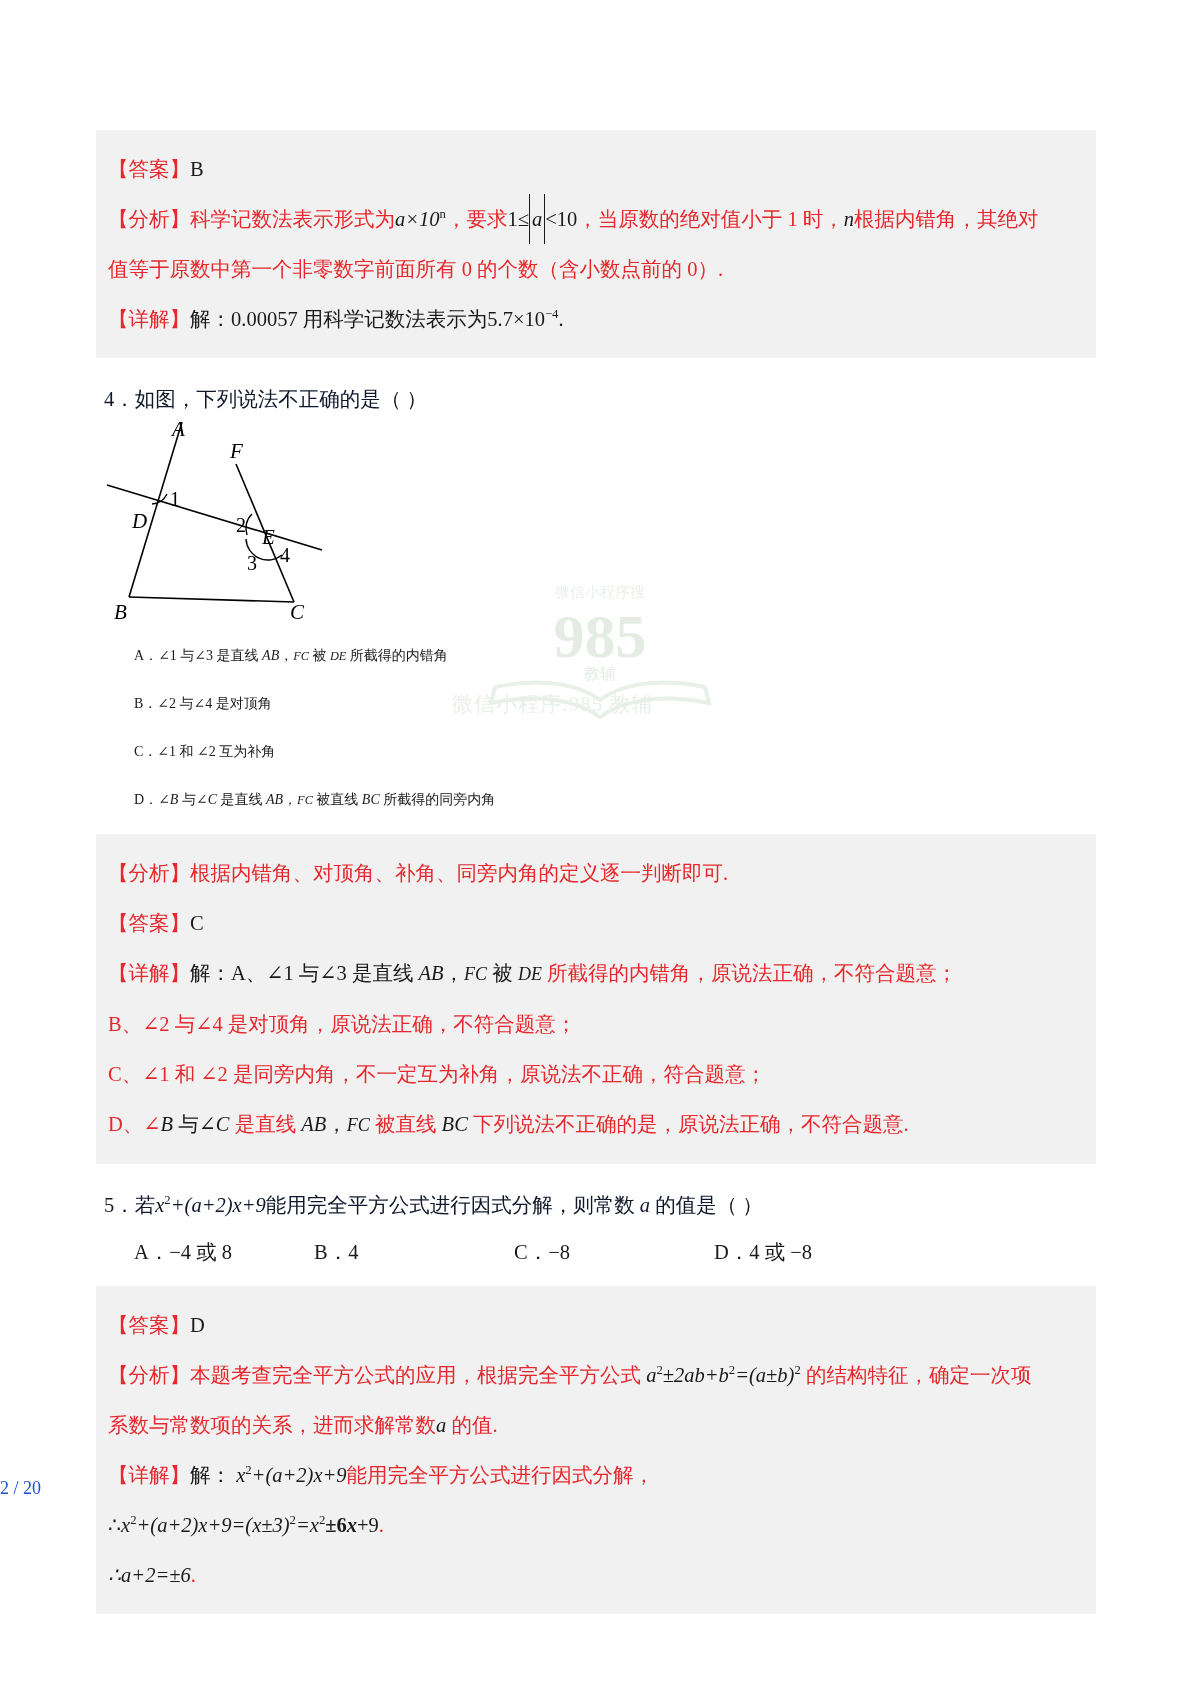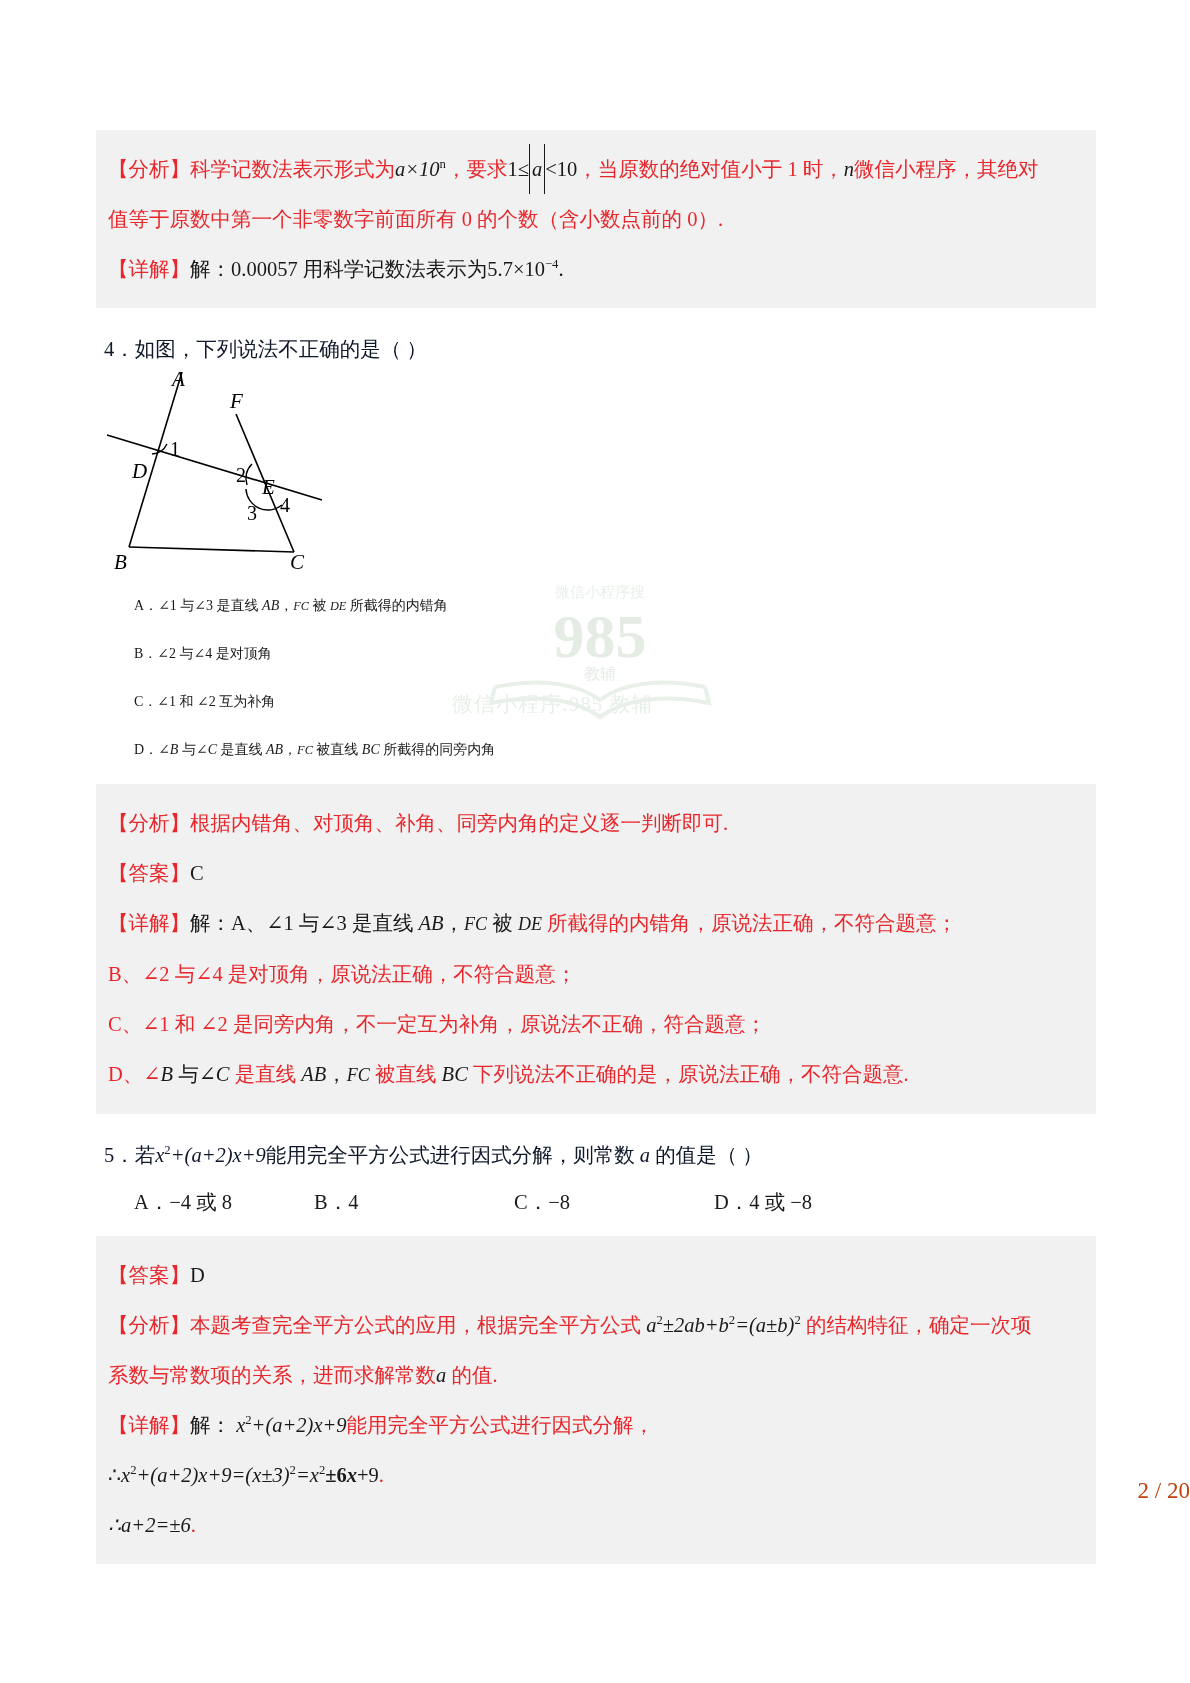--- a/index.html
+++ b/index.html
@@ -104,39 +104,42 @@
     white-space: nowrap;
     pointer-events: none;
   }
 
   
   .footer {
     position: absolute;
     left: 0;
     top: 1478px;
     width: 1190px;
-    text-align: right;
-    font-size: 23px;
-    color: #c2410c;
+    text-align: left;
+    font-size: 18px;
+    color: #1d4ed8;
     font-family: "Liberation Serif", serif;
   }
 </style>
 </head>
 <body>
 
 <div class="page">
 
   <div class="content">
 
     <div style="height:130px"></div>
     <div class="sol-block">
 
-
-      <div class="sol-line">
-        <span>【分析】</span><span>科学记数法表示形式为</span><span class="blk mi"><span>a×10</span><sup class="mn">n</sup></span><span>，要求</span><span class="blk mn"><span>1≤</span><span class="absbar mi">a</span><span>&lt;10</span></span><span>，当原数的绝对值小于 1 时，</span><span class="blk mi">n</span><span>微信小程序，其绝对</span>
+      <div class="sol-line">
+        <span>【答案】</span><span class="blk">B</span>
+      </div>
+
+      <div class="sol-line">
+        <span>【分析】</span><span>科学记数法表示形式为</span><span class="blk mi"><span>a×10</span><sup class="mn">n</sup></span><span>，要求</span><span class="blk mn"><span>1≤</span><span class="absbar mi">a</span><span>&lt;10</span></span><span>，当原数的绝对值小于 1 时，</span><span class="blk mi">n</span><span>根据内错角，其绝对</span>
       </div>
 
       <div class="sol-line">值等于原数中第一个非零数字前面所有 0 的个数（含小数点前的 0）.</div>
 
       <div class="sol-line">
         <span>【详解】</span><span class="blk">解：0.00057 用科学记数法表示为</span><span class="blk mn"><span>5.7×10</span><sup>−4</sup></span><span class="blk">.</span>
       </div>
 
     </div>
 

